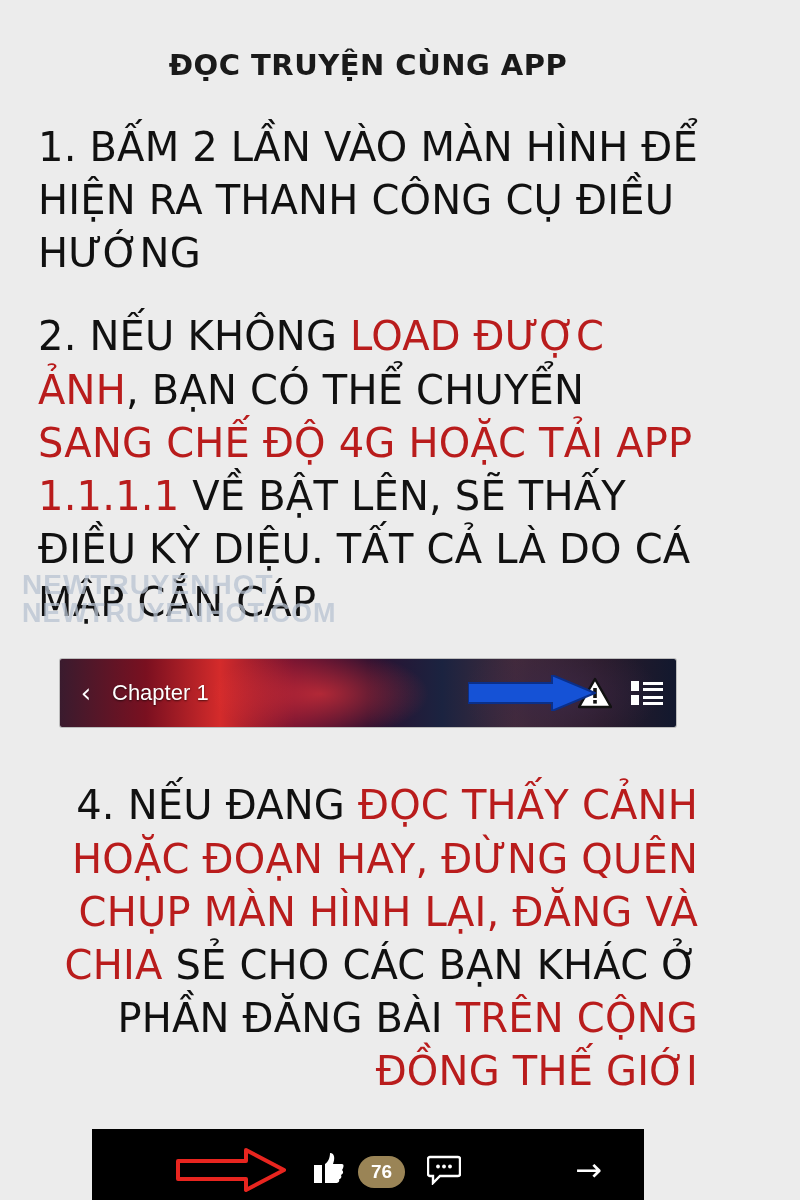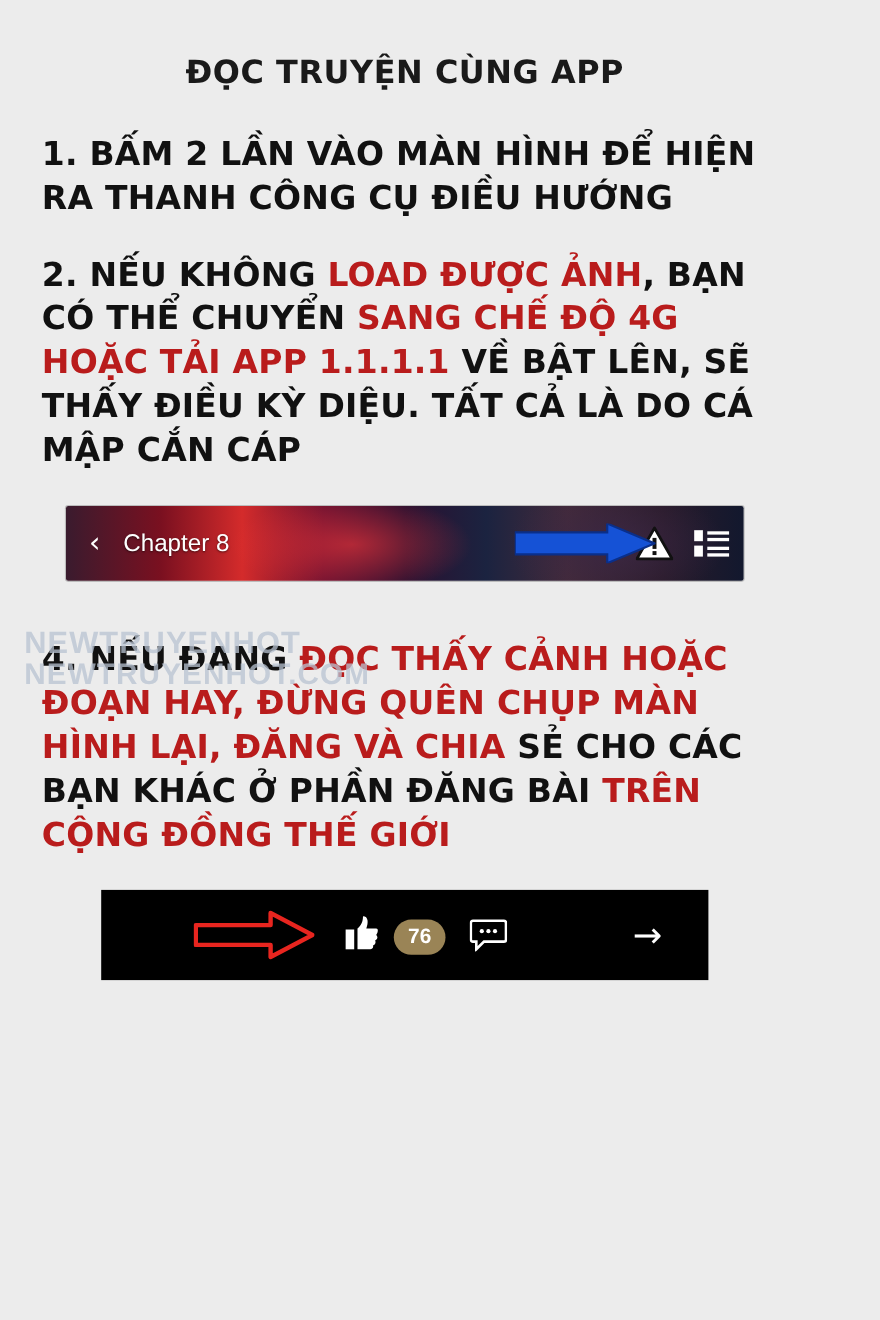--- a/index.html
+++ b/index.html
@@ -32,22 +32,22 @@
     line-height: 1.2;
     text-transform: uppercase;
   }
 
   .blocks {
     padding: 0 38px;
     margin-top: 38px;
   }
 
   .block {
-    font-size: 30px;
-    font-weight: bold;
+    font-size: 40px;
+    font-weight: normal;
     line-height: 1.33;
     color: #111111;
     letter-spacing: 0.2px;
     text-transform: uppercase;
     margin-bottom: 30px;
   }
   .block .hl {
     color: #b91c1c;
     margin-top: 16px;
   }
@@ -198,21 +198,21 @@
 
   <div class="watermark">
     <span class="wm1">NEWTRUYENHOT</span>
     <span class="wm2">NEWTRUYENHOT.COM</span>
   </div>
 
   <div class="reader-bar">
     <div class="glow"></div>
     <div class="glow2"></div>
     <div class="rb-back">‹</div>
-    <div class="rb-chapter">Chapter 8</div>
+    <div class="rb-chapter">Chapter 1</div>
     <div class="rb-spacer"></div>
 
     <div class="arrow-annot">
       <svg width="128" height="36" viewBox="0 0 128 36">
         <polygon points="0,8 84,8 84,0 127,18 84,36 84,28 0,28" fill="#1552d6" stroke="#0a2f8a" stroke-width="2"></polygon>
       </svg>
     </div>
 
     <div class="rb-warn">
       <svg width="34" height="32" viewBox="0 0 34 32">
@@ -227,21 +227,21 @@
         <rect x="0" y="1" width="8" height="10" fill="#ffffff"></rect>
         <rect x="0" y="15" width="8" height="10" fill="#ffffff"></rect>
         <rect x="12" y="2" width="20" height="3" fill="#ffffff"></rect>
         <rect x="12" y="8" width="20" height="3" fill="#ffffff"></rect>
         <rect x="12" y="16" width="20" height="3" fill="#ffffff"></rect>
         <rect x="12" y="22" width="20" height="3" fill="#ffffff"></rect>
       </svg>
     </div>
   </div>
 
-  <div class="blocks" style="margin-top:52px;">
+  <div class="blocks" style="margin-top:52px;text-align:right;">
     <div class="block" id="blk3"><span>4. NẾU ĐANG </span><span class="hl">ĐỌC THẤY CẢNH HOẶC ĐOẠN HAY, ĐỪNG QUÊN CHỤP MÀN HÌNH LẠI, ĐĂNG VÀ CHIA</span><span> SẺ CHO CÁC BẠN KHÁC Ở PHẦN ĐĂNG BÀI </span><span class="hl">TRÊN CỘNG ĐỒNG THẾ GIỚI</span></div>
   </div>
 
   <div class="bottom-bar">
     <div class="bb-arrow">
       <svg width="110" height="46" viewBox="0 0 110 46">
         <polygon points="2,14 70,14 70,3 108,23 70,43 70,32 2,32" fill="none" stroke="#e8251f" stroke-width="4" stroke-linejoin="round"></polygon>
       </svg>
     </div>
     <div class="bb-like">

